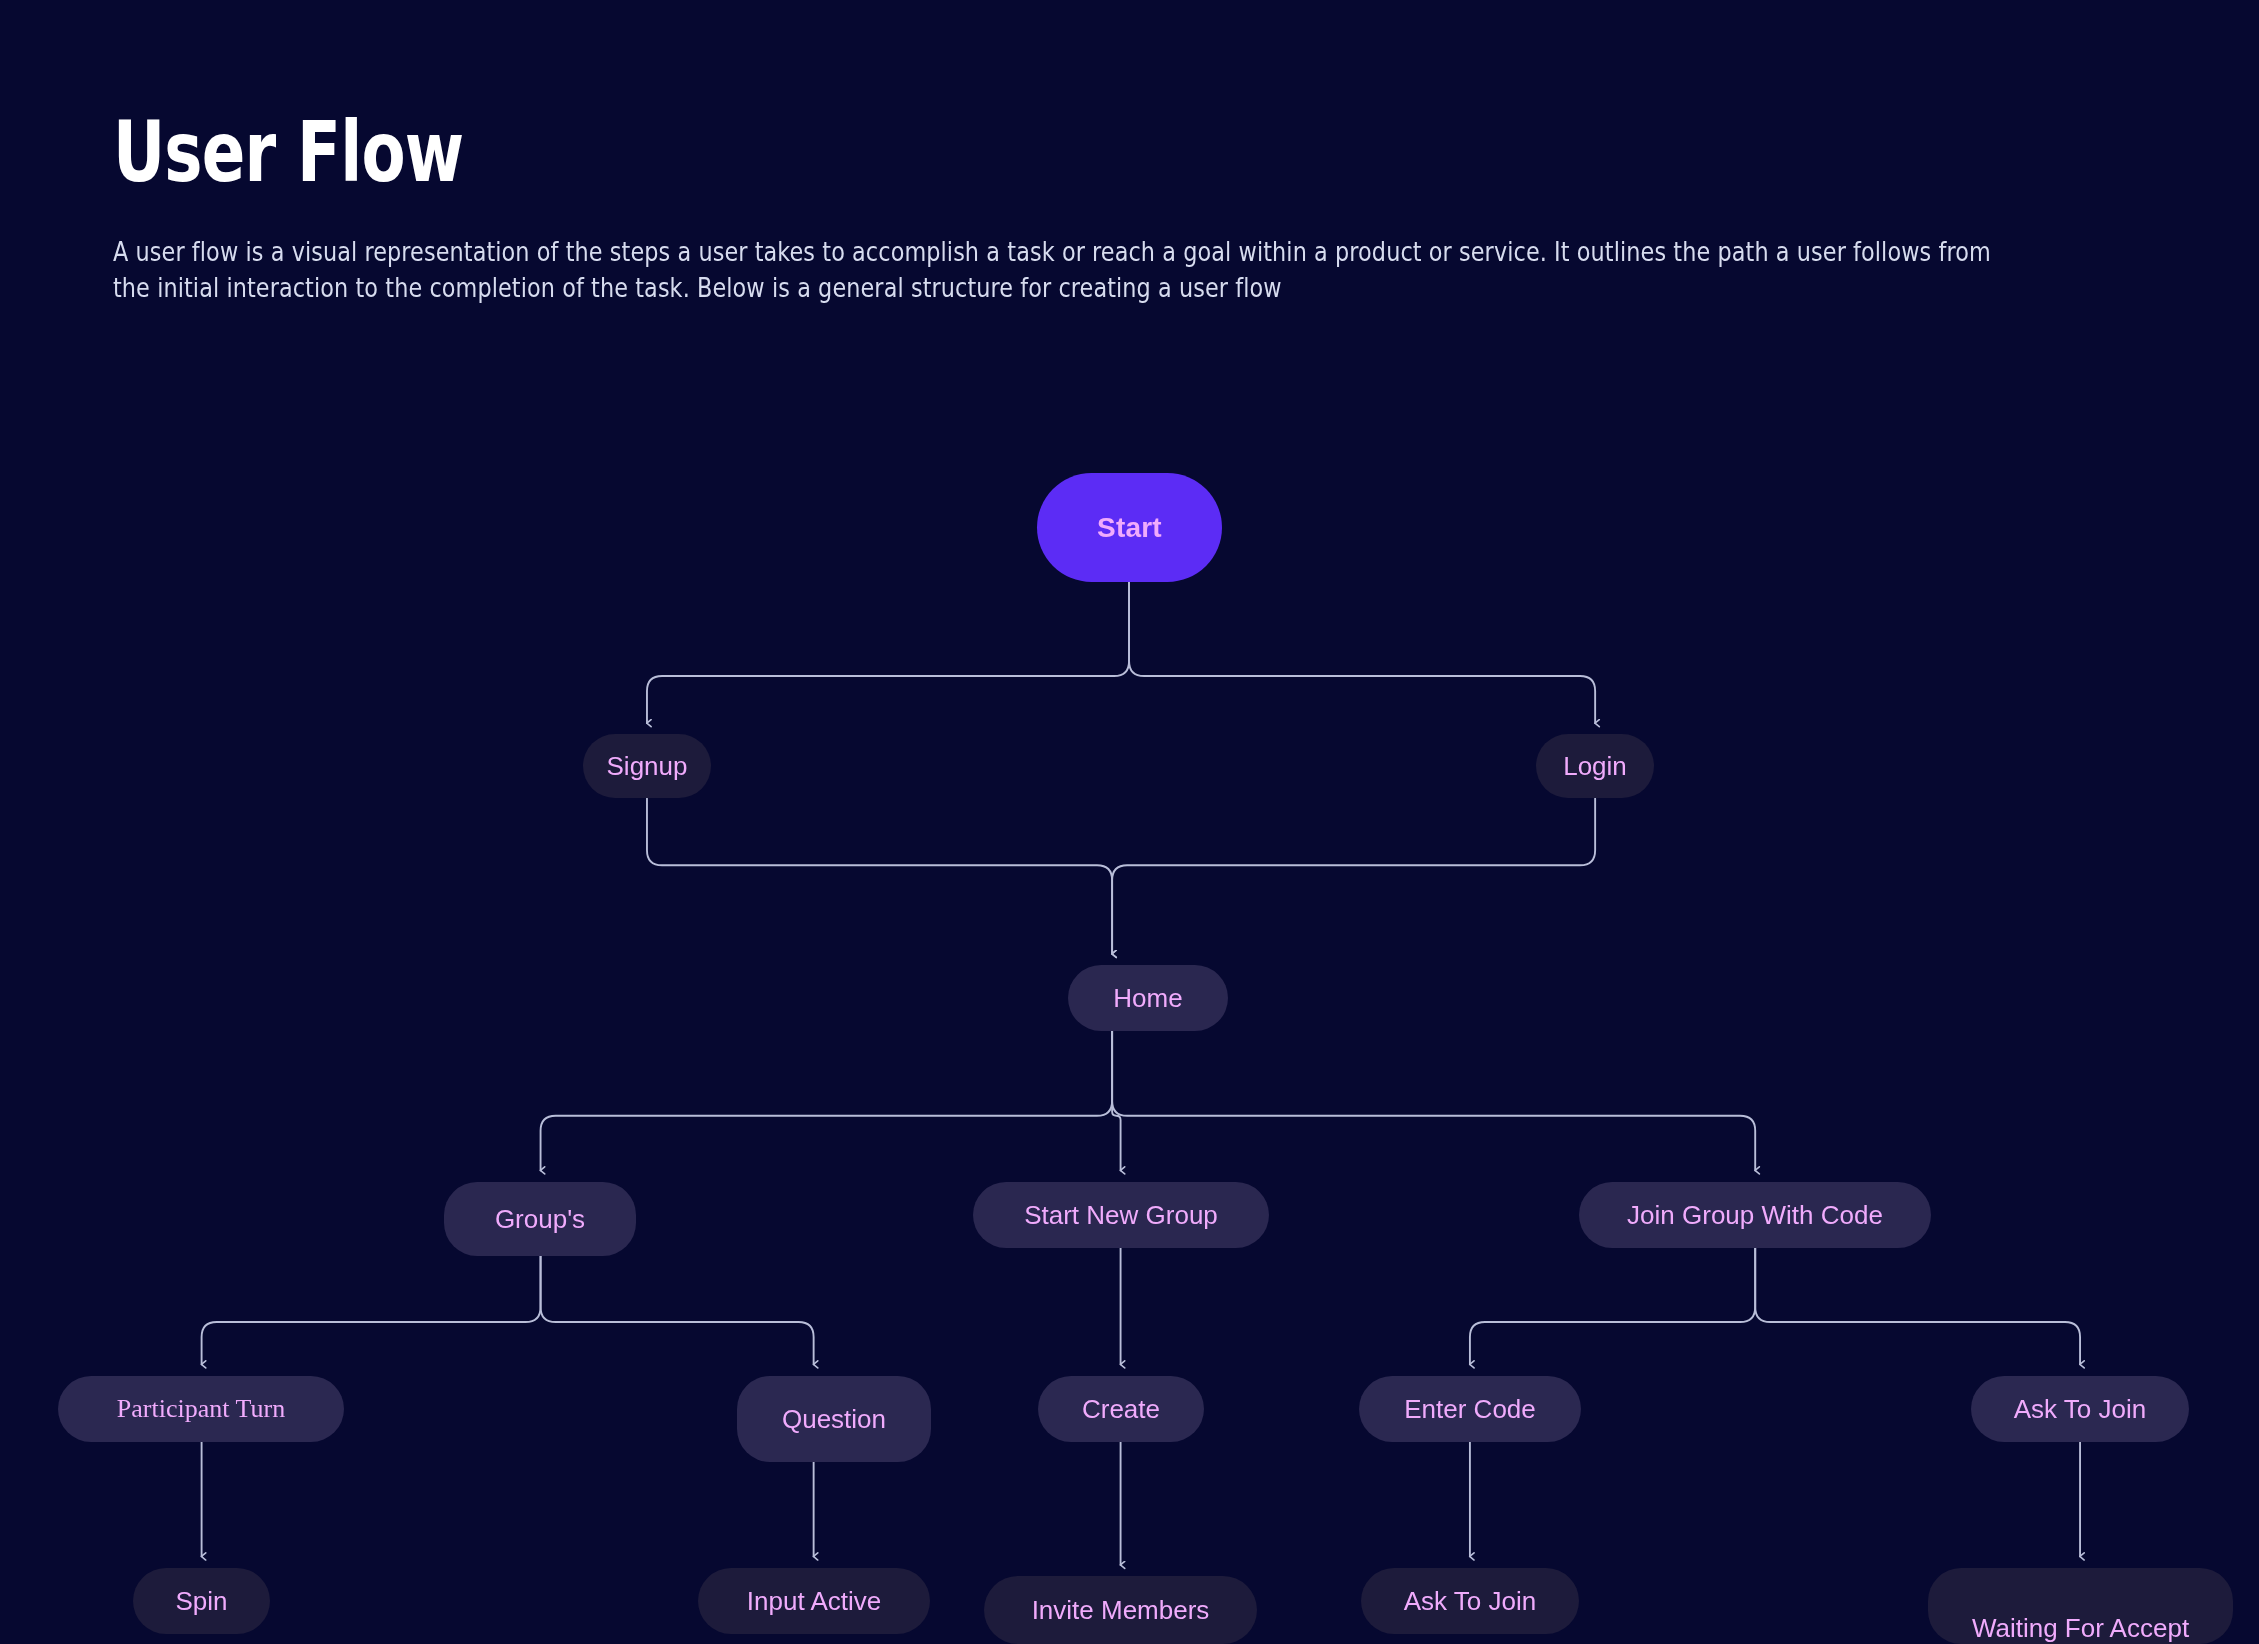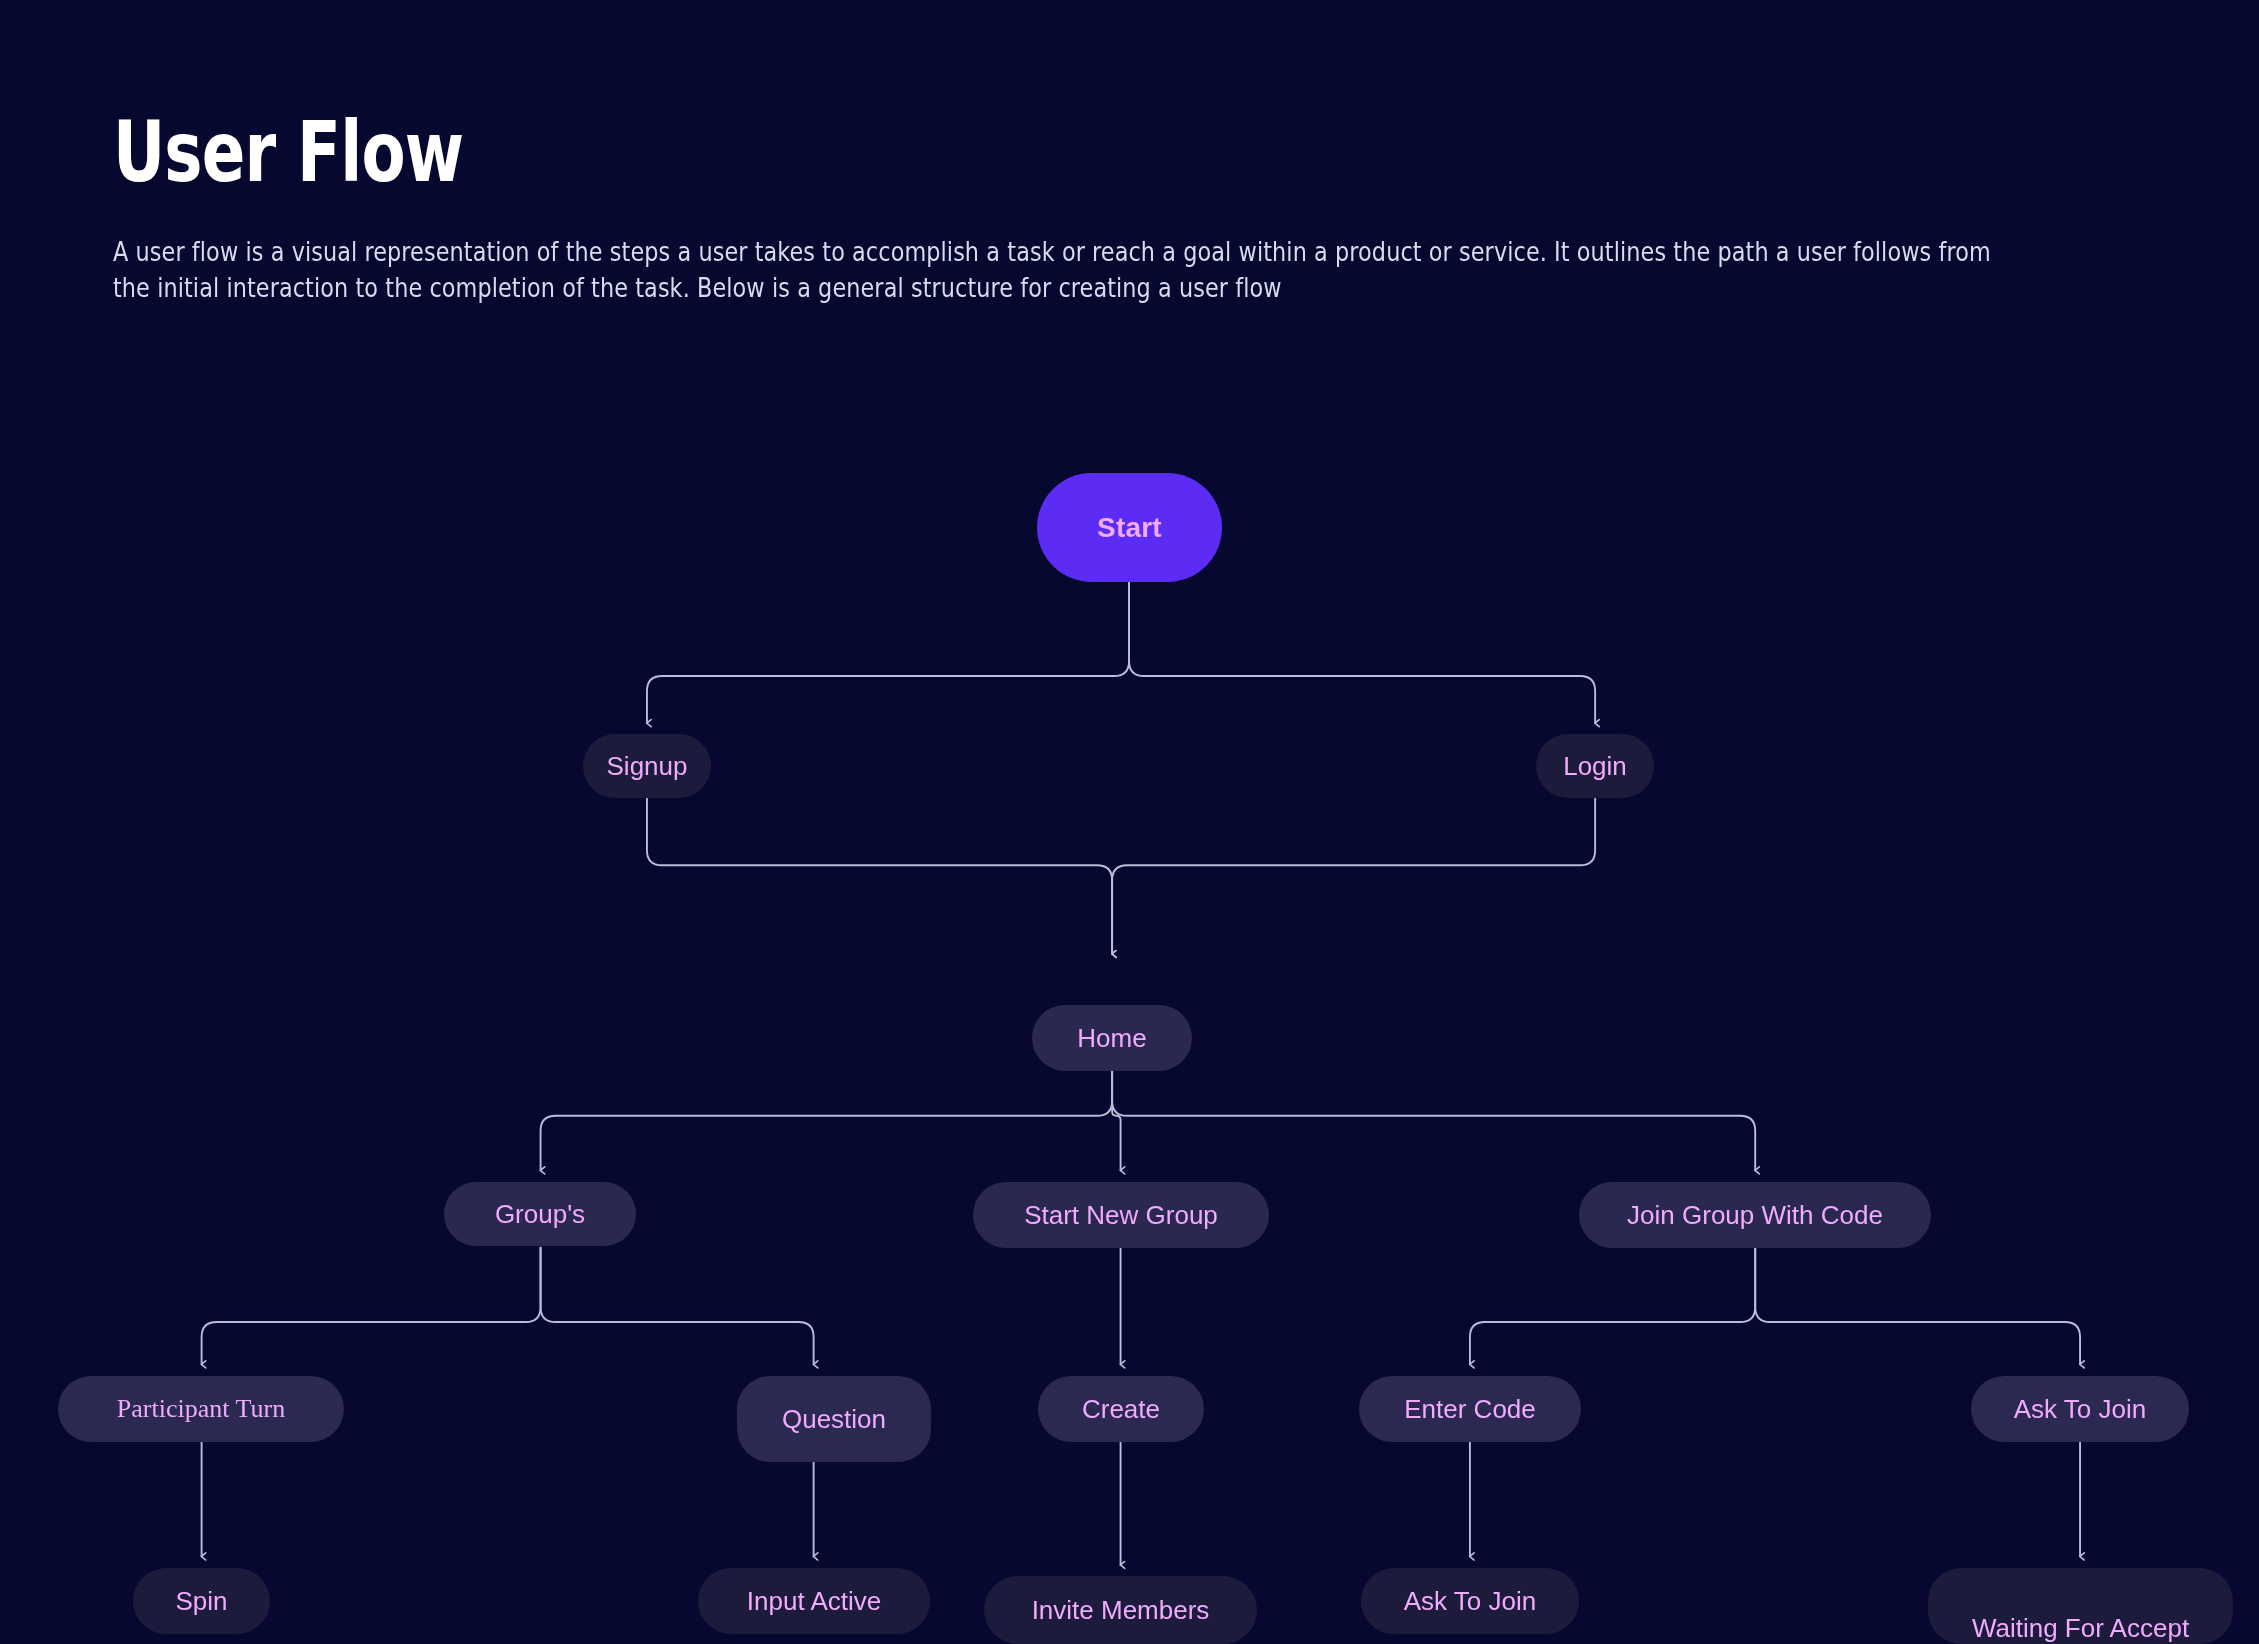--- a/index.html
+++ b/index.html
@@ -145,24 +145,24 @@
     <div id="nodes-layer">
         <div class="node start" style="left: 1037px; top: 473px; width: 185px; height: 109px; border-radius: 55px;">
           <span class="node-label">Start</span>
         </div>
         <div class="node step lvl2" style="left: 583px; top: 734px; width: 128px; height: 64px; border-radius: 32px;">
           <span class="node-label">Signup</span>
         </div>
         <div class="node step lvl2" style="left: 1536px; top: 734px; width: 118px; height: 64px; border-radius: 32px;">
           <span class="node-label">Login</span>
         </div>
-        <div class="node step lvl3" style="left: 1032px; top: 965px; width: 160px; height: 66px; border-radius: 33px; margin-top: 40px;">
+        <div class="node step lvl3" style="left: 1068px; top: 965px; width: 160px; height: 66px; border-radius: 33px;">
           <span class="node-label">Home</span>
         </div>
-        <div class="node step lvl4" style="left: 444px; top: 1182px; width: 192px; height: 64px; border-radius: 33px; justify-content: center;">
+        <div class="node step lvl4" style="left: 444px; top: 1182px; width: 192px; height: 74px; border-radius: 33px; justify-content: center;">
           <span class="node-label">Group's</span>
         </div>
         <div class="node step lvl4" style="left: 973px; top: 1182px; width: 296px; height: 66px; border-radius: 33px;">
           <span class="node-label">Start New Group</span>
         </div>
         <div class="node step lvl4" style="left: 1579px; top: 1182px; width: 352px; height: 66px; border-radius: 33px;">
           <span class="node-label">Join Group With Code</span>
         </div>
         <div class="node step lvl5" style="left: 58px; top: 1376px; width: 286px; height: 66px; border-radius: 33px; font-family: Liberation Serif, serif;">
           <span class="node-label">Participant Turn</span>

